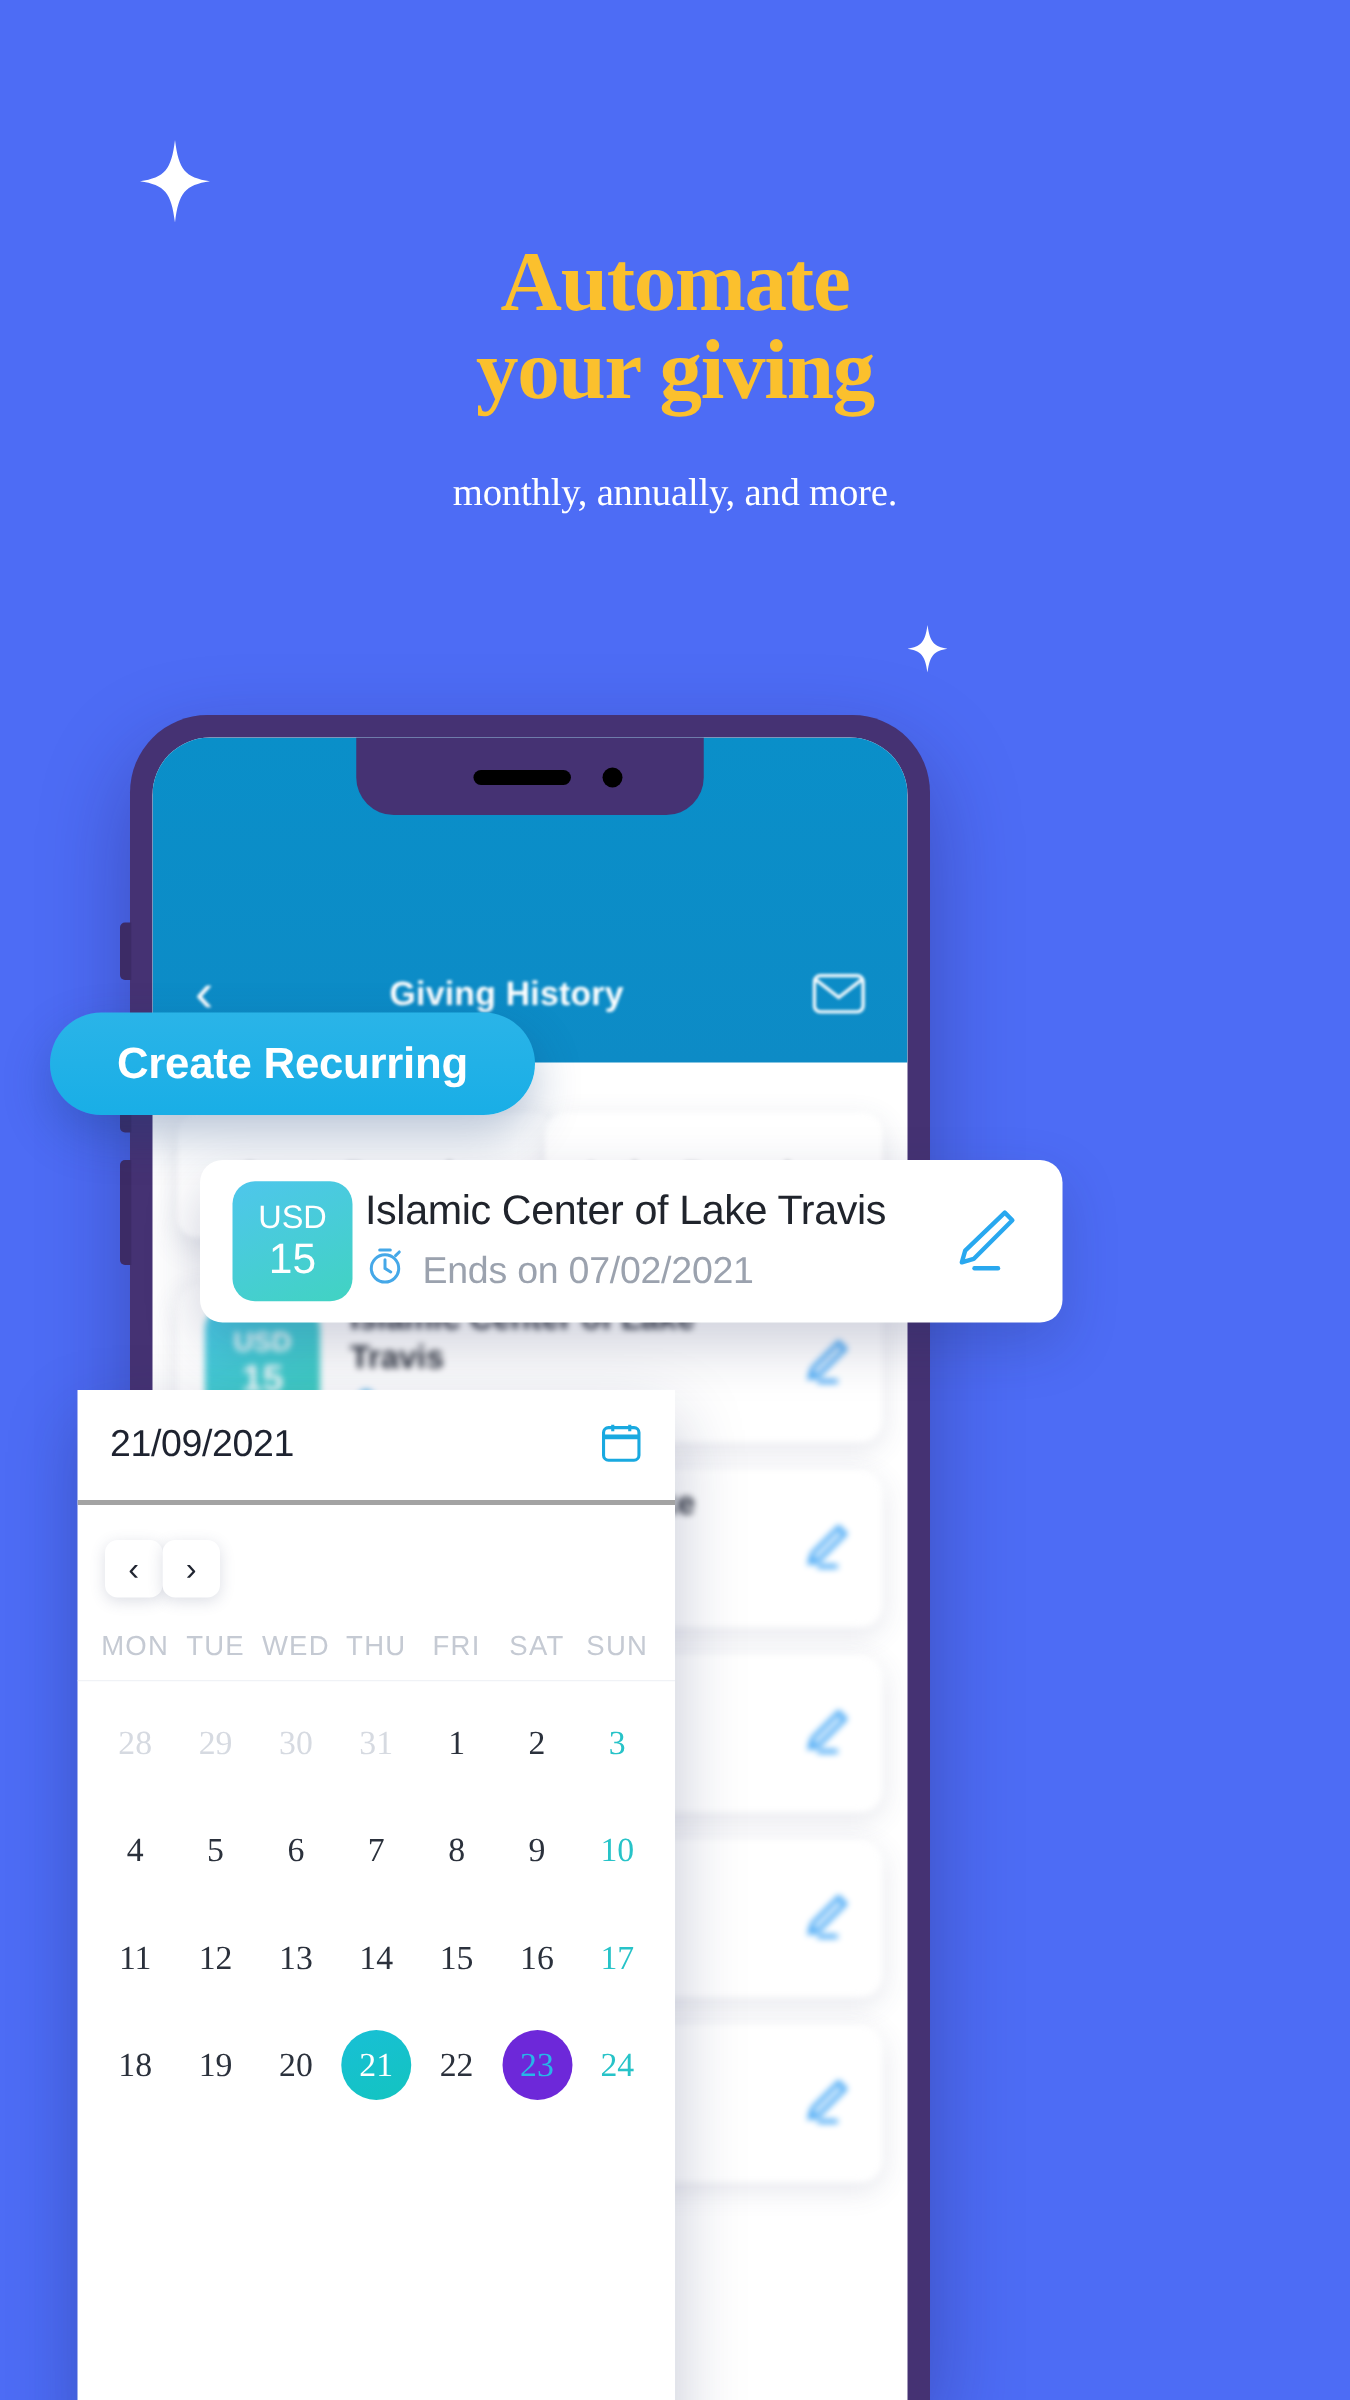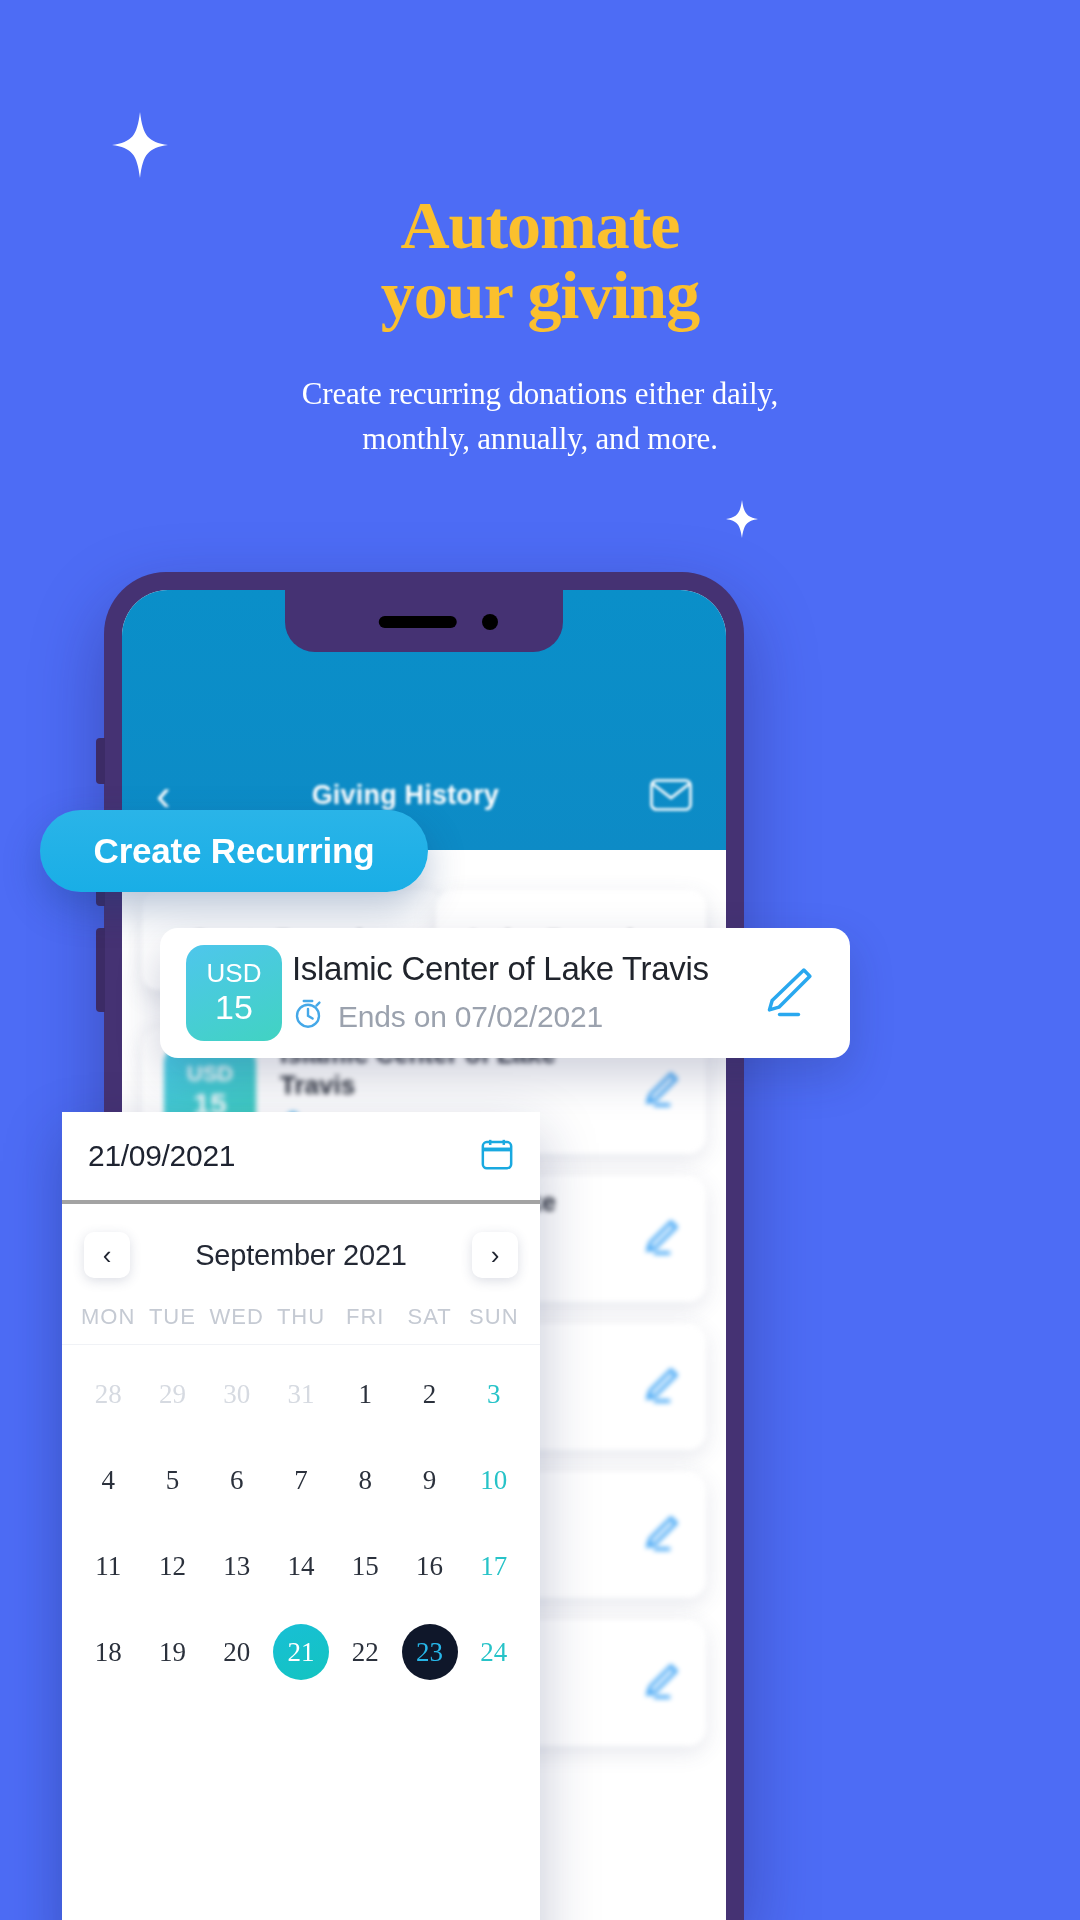--- a/index.html
+++ b/index.html
@@ -197,21 +197,21 @@
     width:56px; height:56px; border-radius:50%;
     display:flex; align-items:center; justify-content:center;
     font-size:27px; color:#2b313c;font-family:Liberation Serif, serif;
   }
   .dnum.muted { color:#d6dae1; }
   .dnum.sun { color:#27c3c8; }
   .dnum.sel {
     background:linear-gradient(155deg,#18bfd6 0%,#13c4c0 100%);
     color:#ffffff;
   }
-  .dnum.today { background:#0f172a; color:#27b6e8; }
+  .dnum.today { background:#6d28d9; color:#27b6e8; }
 </style>
 </head>
 <body>
 
 <div class="sparkle" style="left:112px; top:112px;">
   <svg width="56" height="66" viewBox="0 0 56 66">
       <path d="M28 0 C31 24 36 30 56 33 C36 36 31 42 28 66 C25 42 20 36 0 33 C20 30 25 24 28 0 Z" fill="#ffffff"></path>
     </svg>
 </div>
 <div class="sparkle" style="left:726px; top:500px;">
@@ -219,21 +219,20 @@
       <path d="M16 0 C18 14 21 17 32 19 C21 21 18 24 16 38 C14 24 11 21 0 19 C11 17 14 14 16 0 Z" fill="#ffffff"></path>
     </svg>
 </div>
 
 <div class="hero">
   <div class="hero-title">
     <div>Automate</div>
     <div>your giving</div>
   </div>
   <div class="hero-sub">
-    <div>Create recurring donations either daily,</div>
     <div>monthly, annually, and more.</div>
   </div>
 </div>
 
 <div class="phone">
   <div class="phone-btn btn-1"></div>
   <div class="phone-btn btn-2"></div>
   <div class="phone-btn btn-3"></div>
 
   <div class="phone-screen">
@@ -390,21 +389,20 @@
         <rect x="2.5" y="4.5" width="25" height="23" rx="3.5"></rect>
         <path d="M2.5 11 H27.5" stroke-width="3.4"></path>
         <path d="M9 2.5 V7"></path>
           <path d="M21 2.5 V7"></path>
       </svg>
     </span>
   </div>
 
   <div class="cal-head">
     <div class="cal-nav">‹</div>
-    <div class="cal-month">September 2021</div>
     <div class="cal-nav">›</div>
   </div>
 
   <div class="wd-row">
     <div class="wd">MON</div>
     <div class="wd">TUE</div>
     <div class="wd">WED</div>
     <div class="wd">THU</div>
     <div class="wd">FRI</div>
     <div class="wd">SAT</div>

